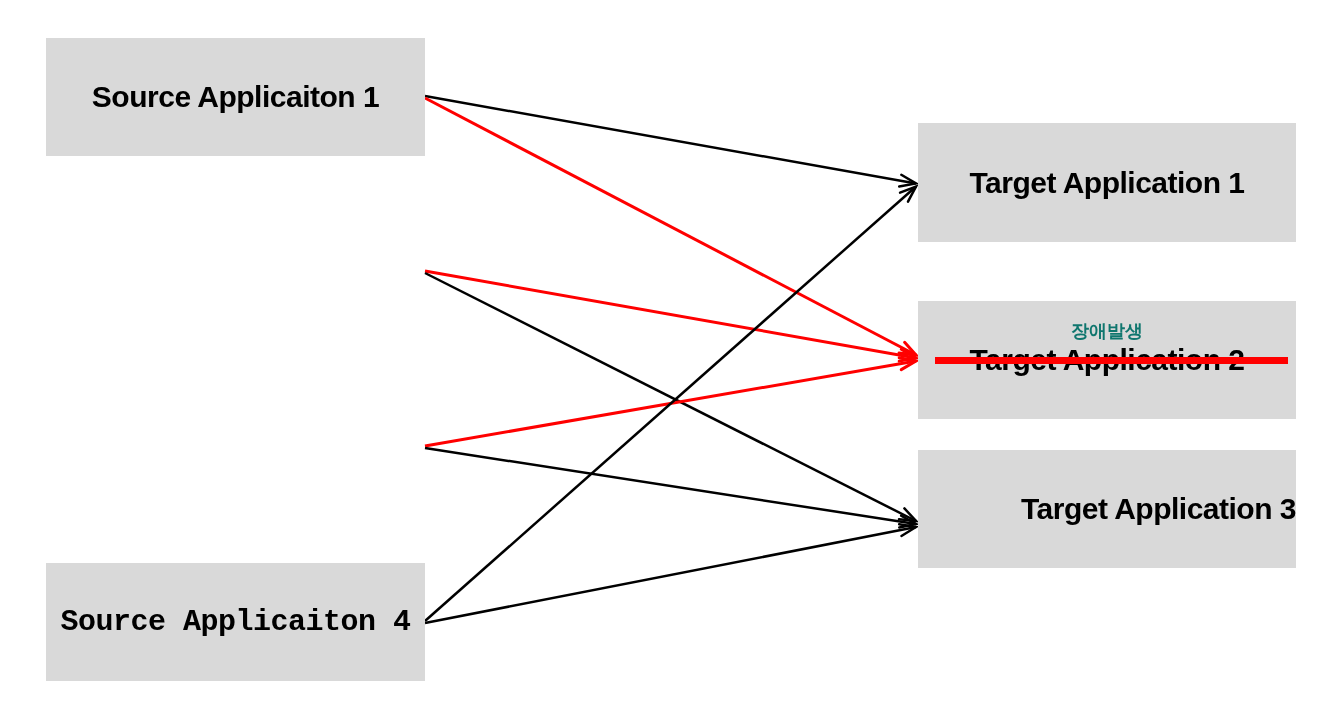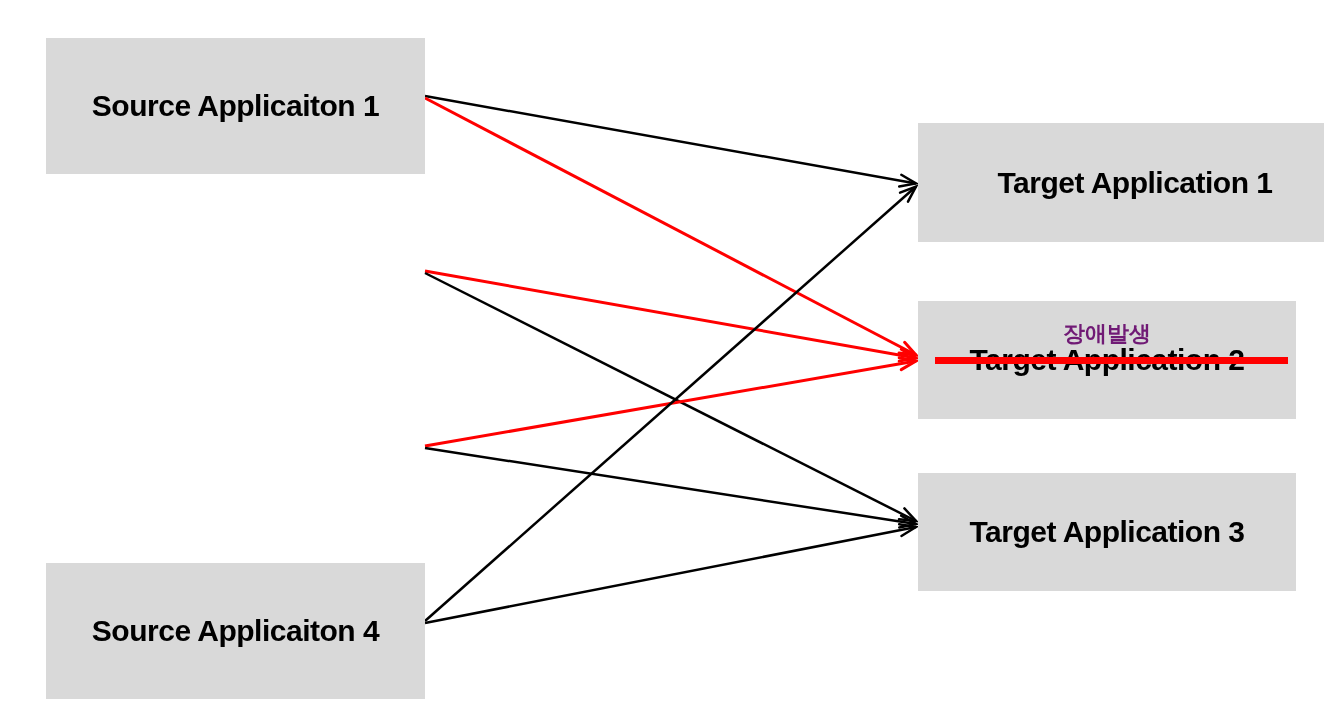--- a/index.html
+++ b/index.html
@@ -27,47 +27,47 @@
     position: absolute;
     background: #d9d9d9;
     display: flex;
     align-items: center;
     justify-content: center;
     font-weight: 700;
     font-size: 30px;
     letter-spacing: -0.5px;
     color: #000000;
   }
-  .node.source { left: 46px; width: 379px; height: 136px; }
+  .node.source { left: 46px; width: 379px; height: 118px; }
   .node.target { left: 918px; width: 378px; height: 118px; }
   #src-1 { top: 38px; }
   #src-2 { top: 213px; }
   #src-3 { top: 388px; }
-  #src-4 { top: 563px; }
-  #tgt-1 { top: 123px; height: 119px; padding-left: 28px; }
+  #src-4 { top: 563px; font-family: Liberation Mono, monospace; }
+  #tgt-1 { top: 123px; height: 119px; }
   #tgt-2 { top: 301px; }
-  #tgt-3 { top: 473px; }
+  #tgt-3 { top: 450px; justify-content: flex-end; }
   .strike-bar {
     position: absolute;
     left: 17px;
     width: 353px;
     top: calc(50% - 3.5px);
     height: 7px;
     background: #ff0000;
   }
   .fail-annotation {
     position: absolute;
     top: 18px;
     left: 0;
     right: 0;
     text-align: center;
-    font-size: 22px;
+    font-size: 18px;
     font-weight: 600;
     letter-spacing: 0;
-    color: #701a75;
+    color: #0f766e;
   }
 </style>
 </head>
 <body>
 
 <div class="canvas">
 
   <svg class="edges-layer" width="1342" height="720" viewBox="0 0 1342 720" xmlns="http://www.w3.org/2000/svg">
     <defs>
       <marker id="arrow-ok" markerUnits="userSpaceOnUse" markerWidth="20" markerHeight="16" refX="16" refY="6" orient="auto" overflow="visible">

